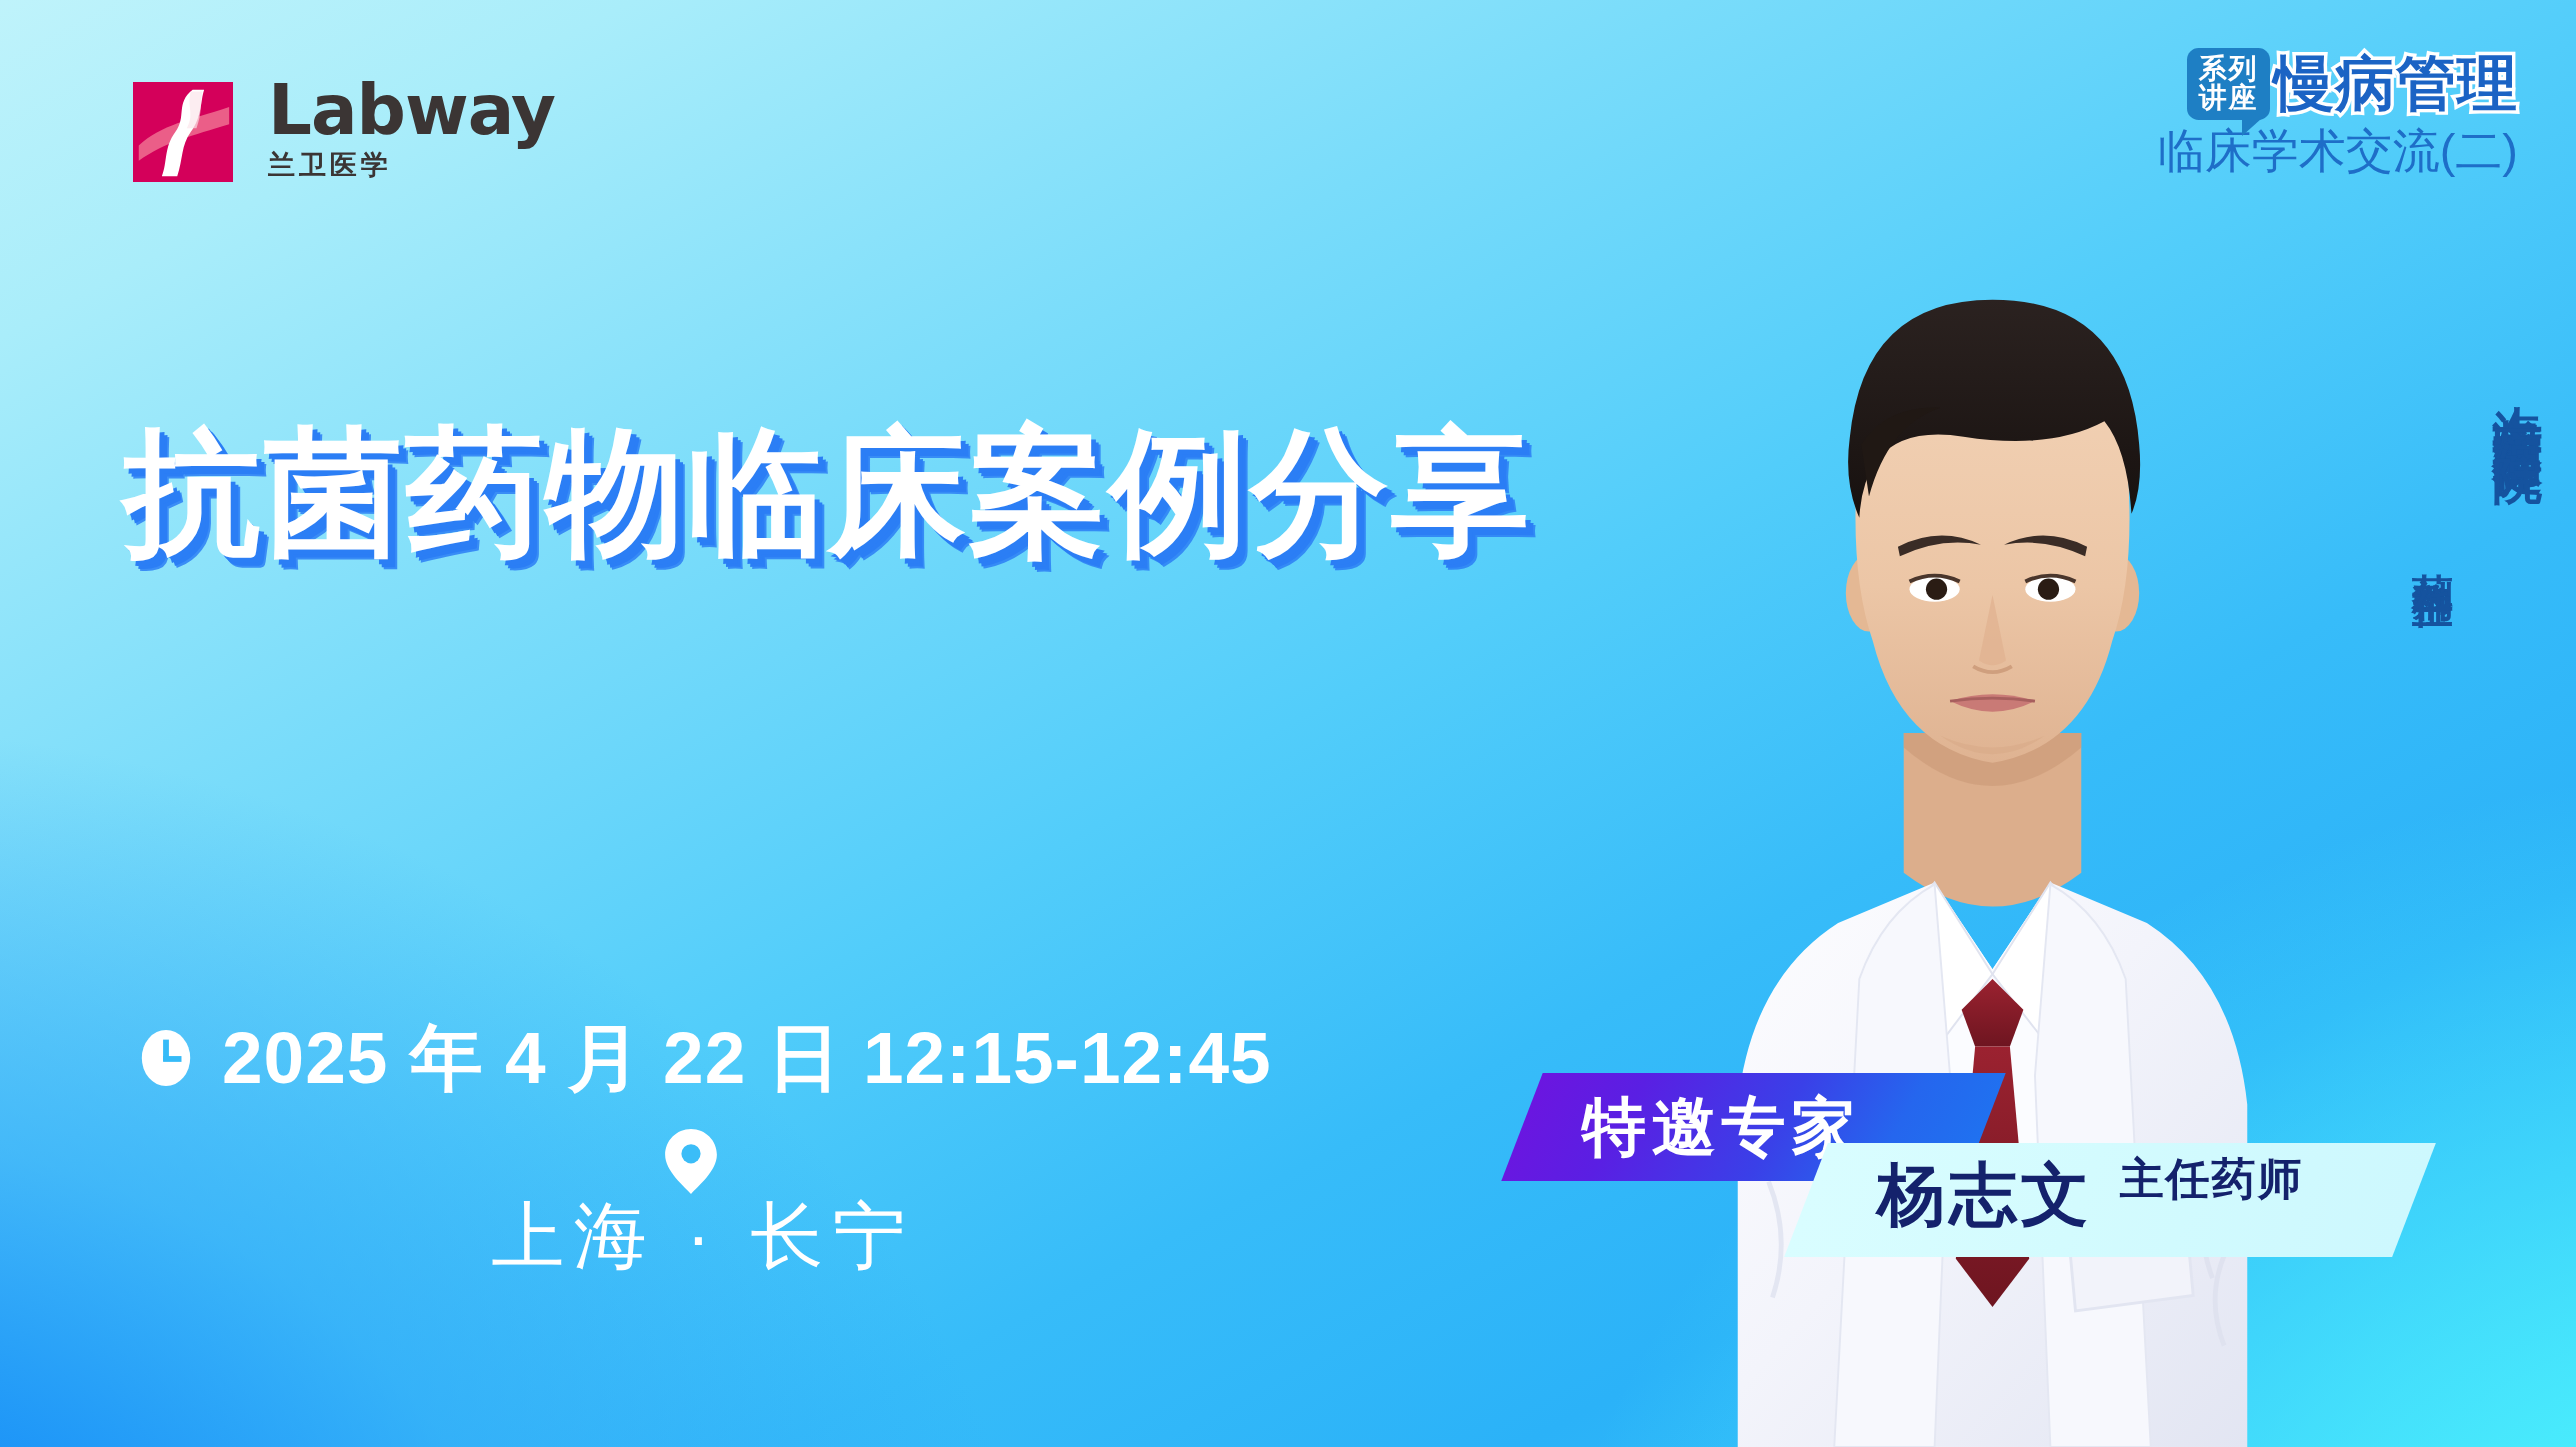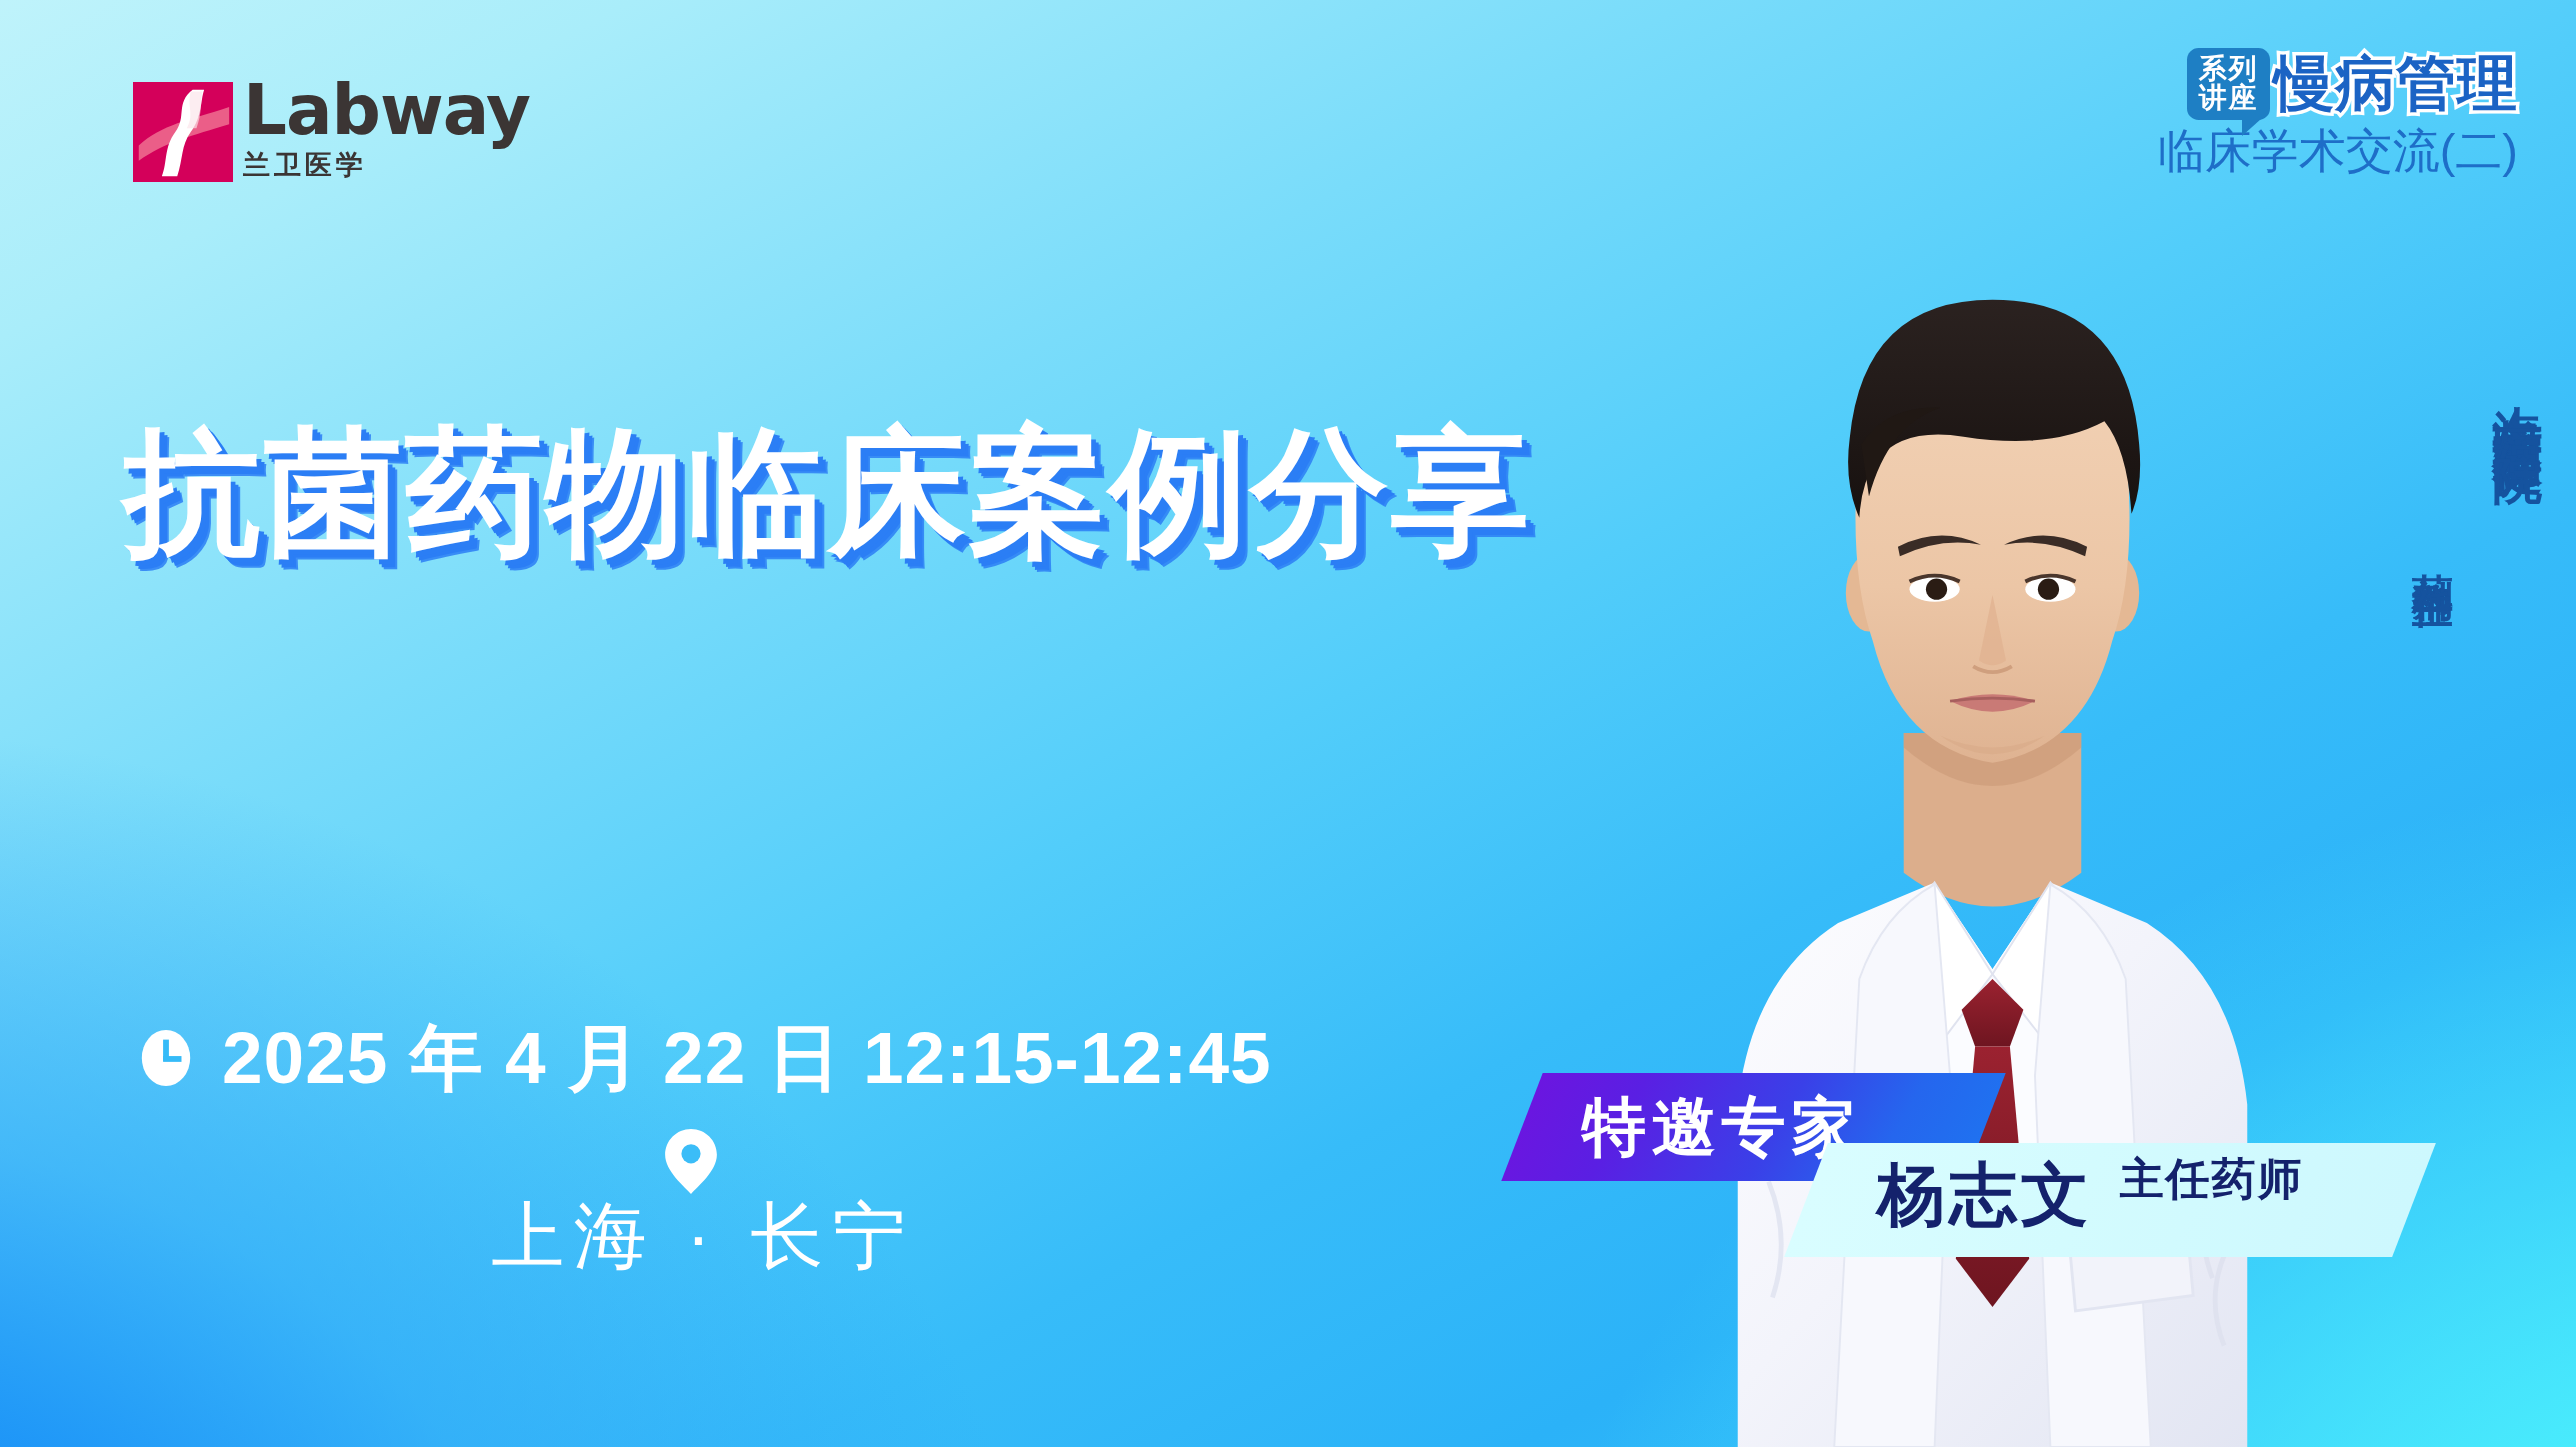--- a/index.html
+++ b/index.html
@@ -31,21 +31,21 @@
   #logo-mark {
     position: relative;
     width: 100px;
     height: 100px;
     background: #d4005a;
     overflow: hidden;
     flex: none;
   }
   #logo-mark svg { display: block; }
   #logo-words {
-    margin-left: 10px;
+    margin-left: 35px;
     margin-top: -5.8px;
   }
   #logo-wordmark {
     font-size: 69px;
     font-weight: 700;
     color: #3b3534;
     letter-spacing: -1px;
     line-height: 1.0;
     font-family: "DejaVu Sans", sans-serif;
   }

